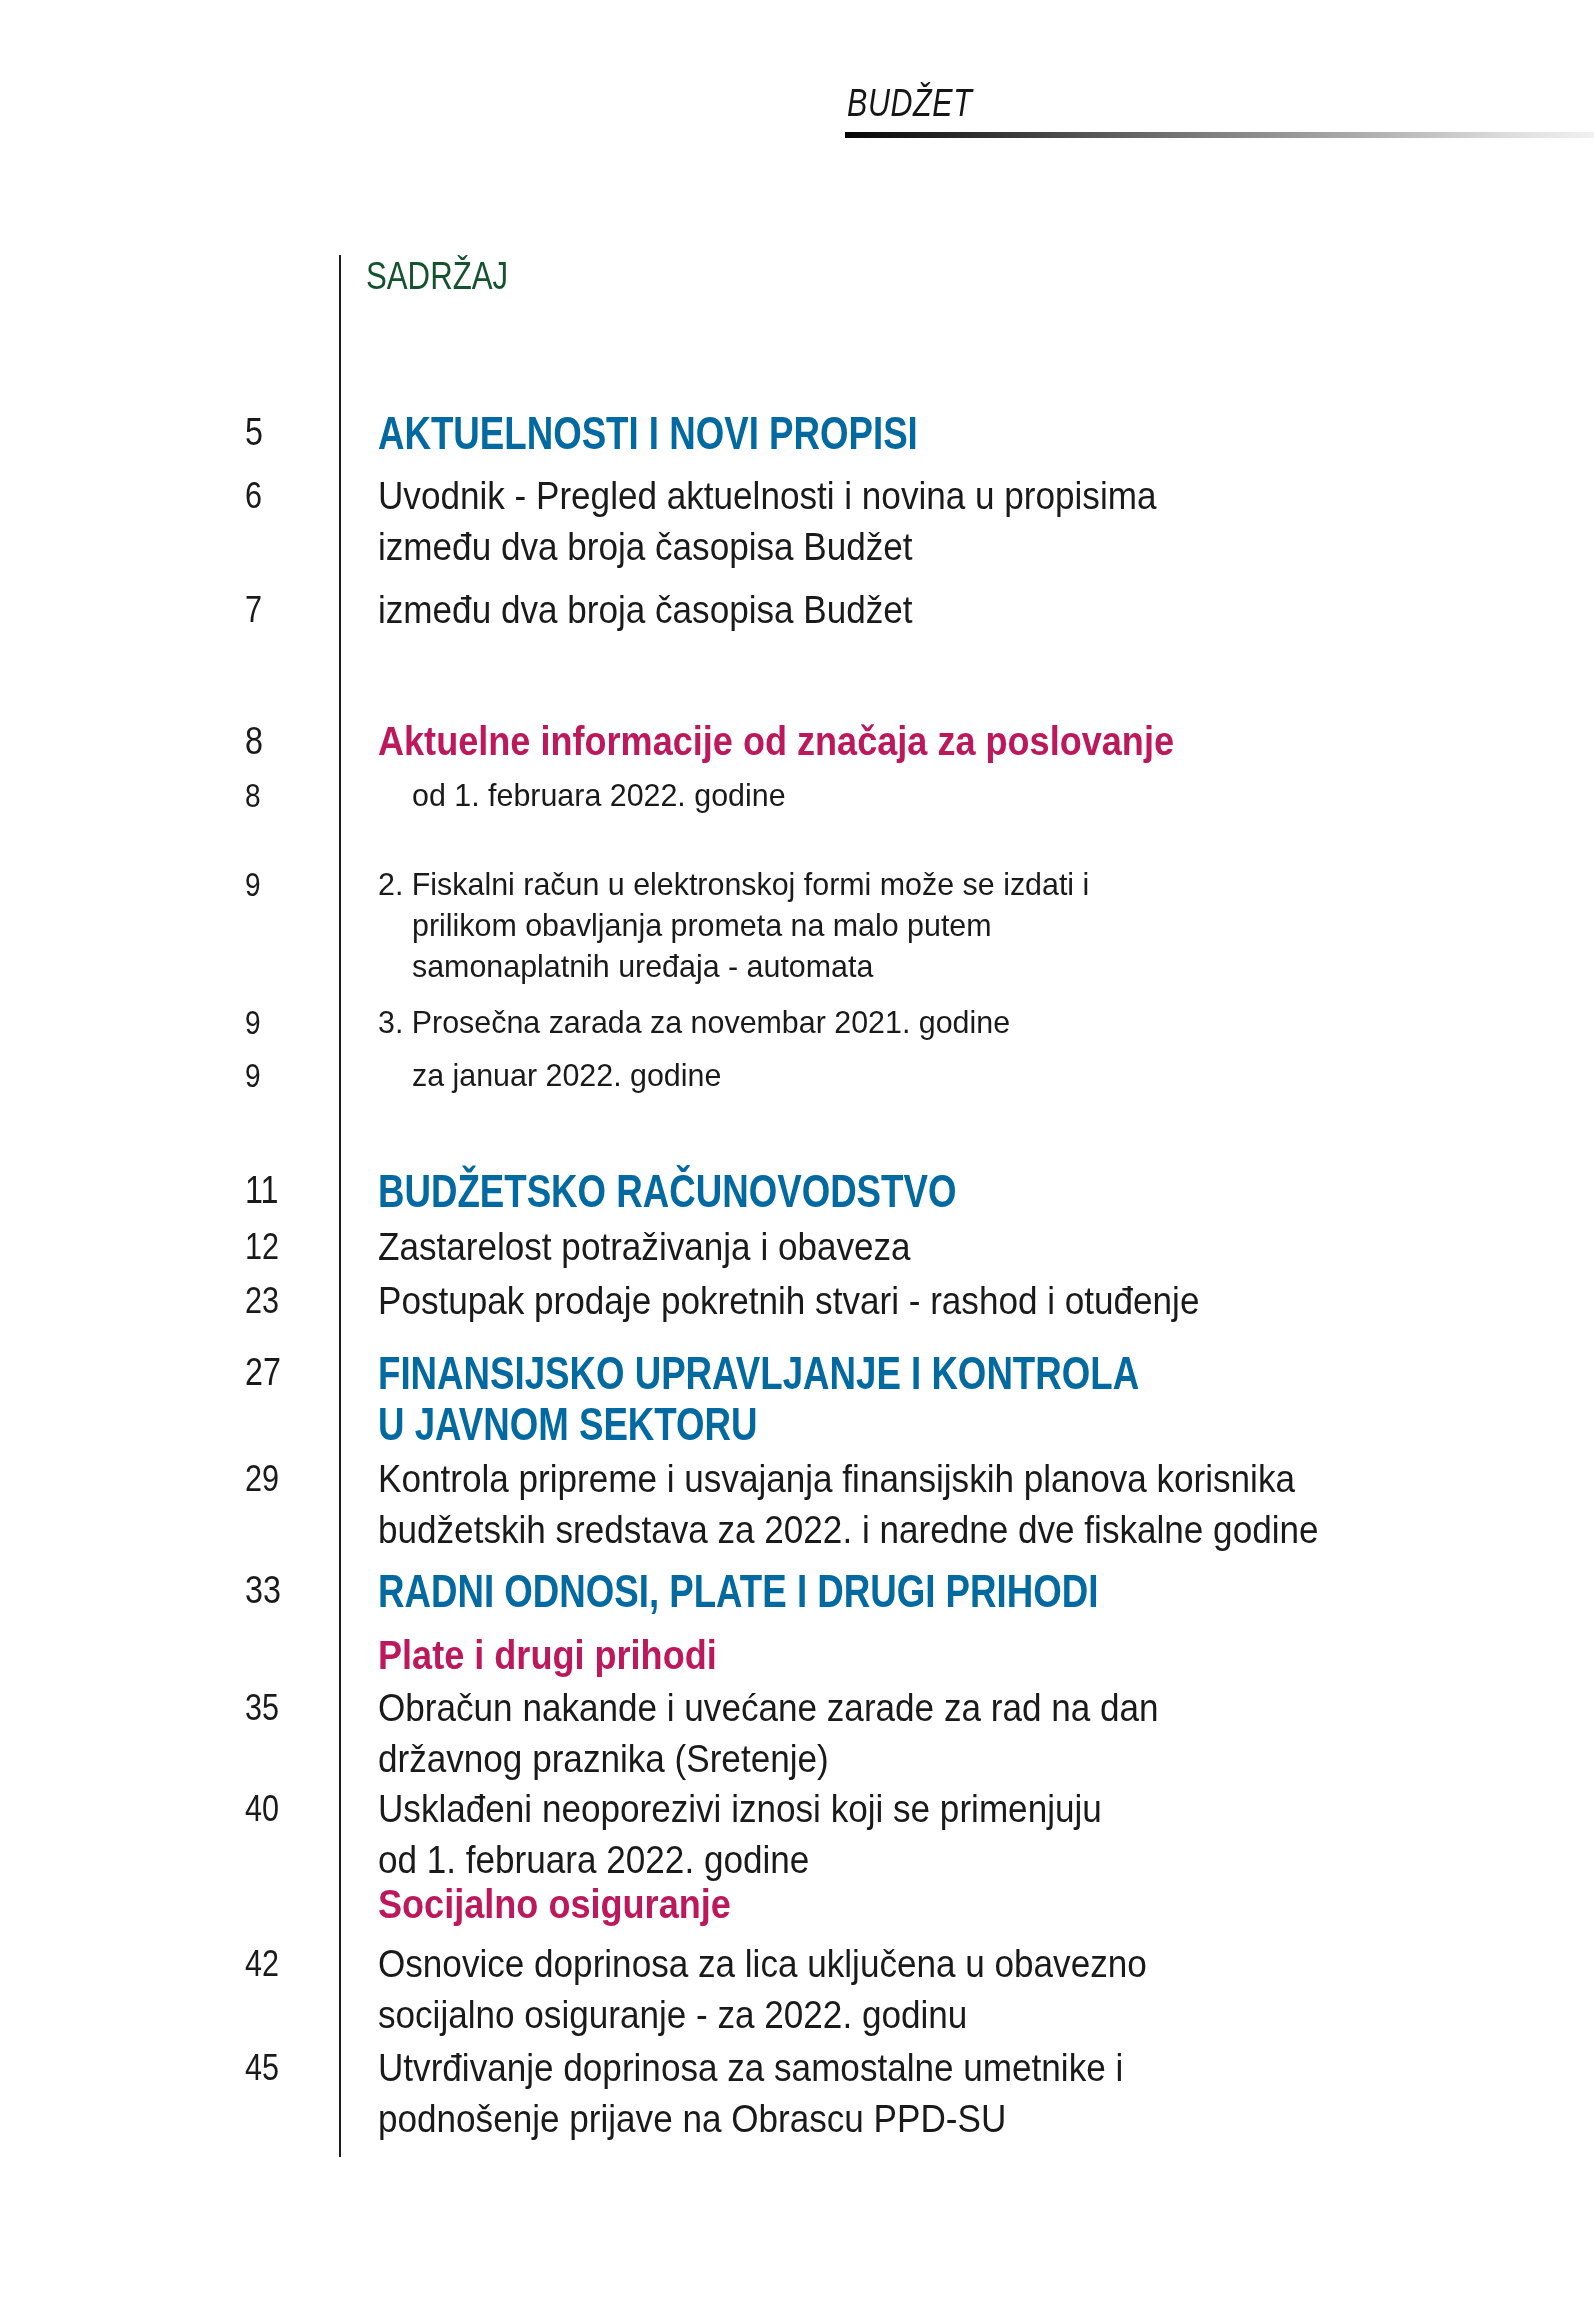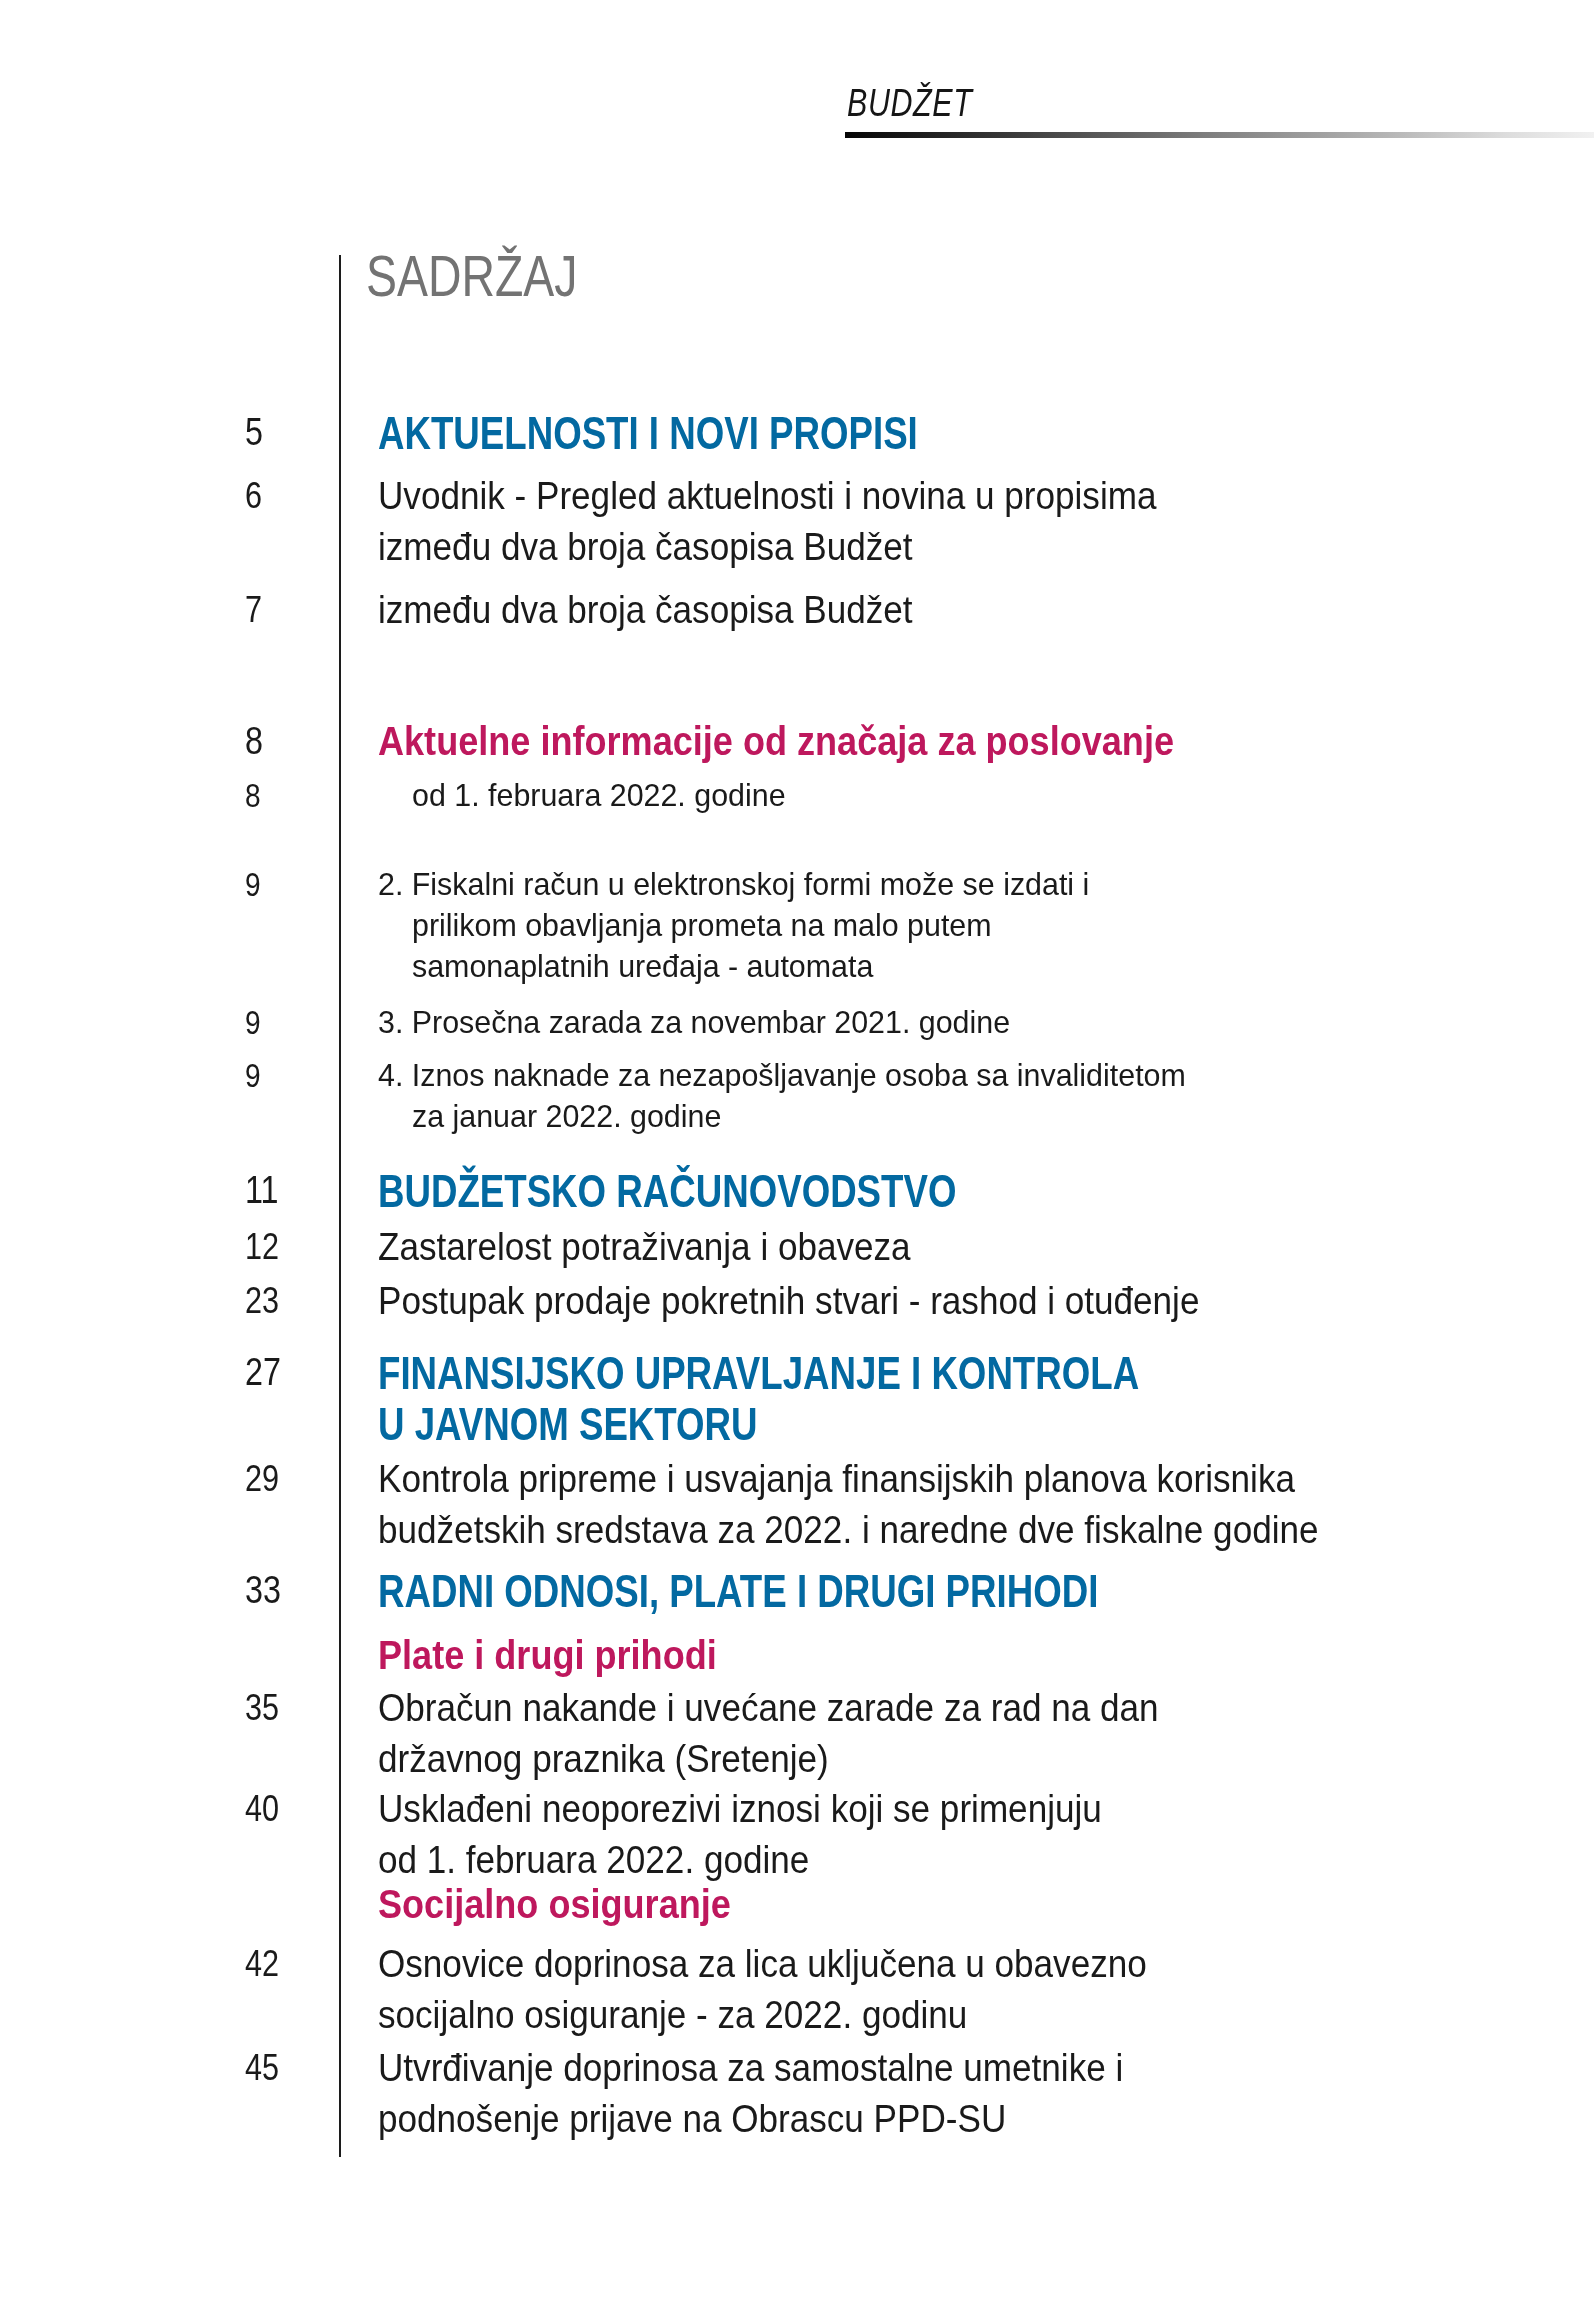--- a/index.html
+++ b/index.html
@@ -37,24 +37,24 @@
     top: 132px;
     height: 5.7px;
     background: linear-gradient(to right, #050505 0%, #3a3a3a 22%, #7d7d7d 48%, #b4b4b4 72%, #dcdcdc 88%, #f1f1f1 100%);
   }
 
   
   #page-title {
     position: absolute;
     left: 366px;
     top: 245px;
-    font-size: 58px;
+    font-size: 39px;
     font-weight: 400;
     line-height: 62px;
-    color: #737373;
+    color: #14532d;
   }
   #page-title .condensed { transform: scaleX(0.80); }
 
   
   #toc-vertical-rule {
     position: absolute;
     left: 339px;
     top: 255px;
     width: 1.6px;
     height: 1902px;
@@ -149,21 +149,20 @@
     </div>
     <div class="row sub" style="top: 1002px;">
       <div class="num">9</div>
       <div class="lines">
         <div class="line"><span class="condensed">3. Prosečna zarada za novembar 2021. godine</span></div>
       </div>
     </div>
     <div class="row sub" style="top: 1055px;">
       <div class="num">9</div>
       <div class="lines">
-        <div class="line"><span class="condensed">4. Iznos naknade za nezapošljavanje osoba sa invaliditetom</span></div>
         <div class="line cont"><span class="condensed">za januar 2022. godine</span></div>
       </div>
     </div>
     <div class="row heading-caps" style="top: 1165px;">
       <div class="num">11</div>
       <div class="lines">
         <div class="line"><span class="condensed">BUDŽETSKO RAČUNOVODSTVO</span></div>
       </div>
     </div>
     <div class="row entry" style="top: 1221px;">

